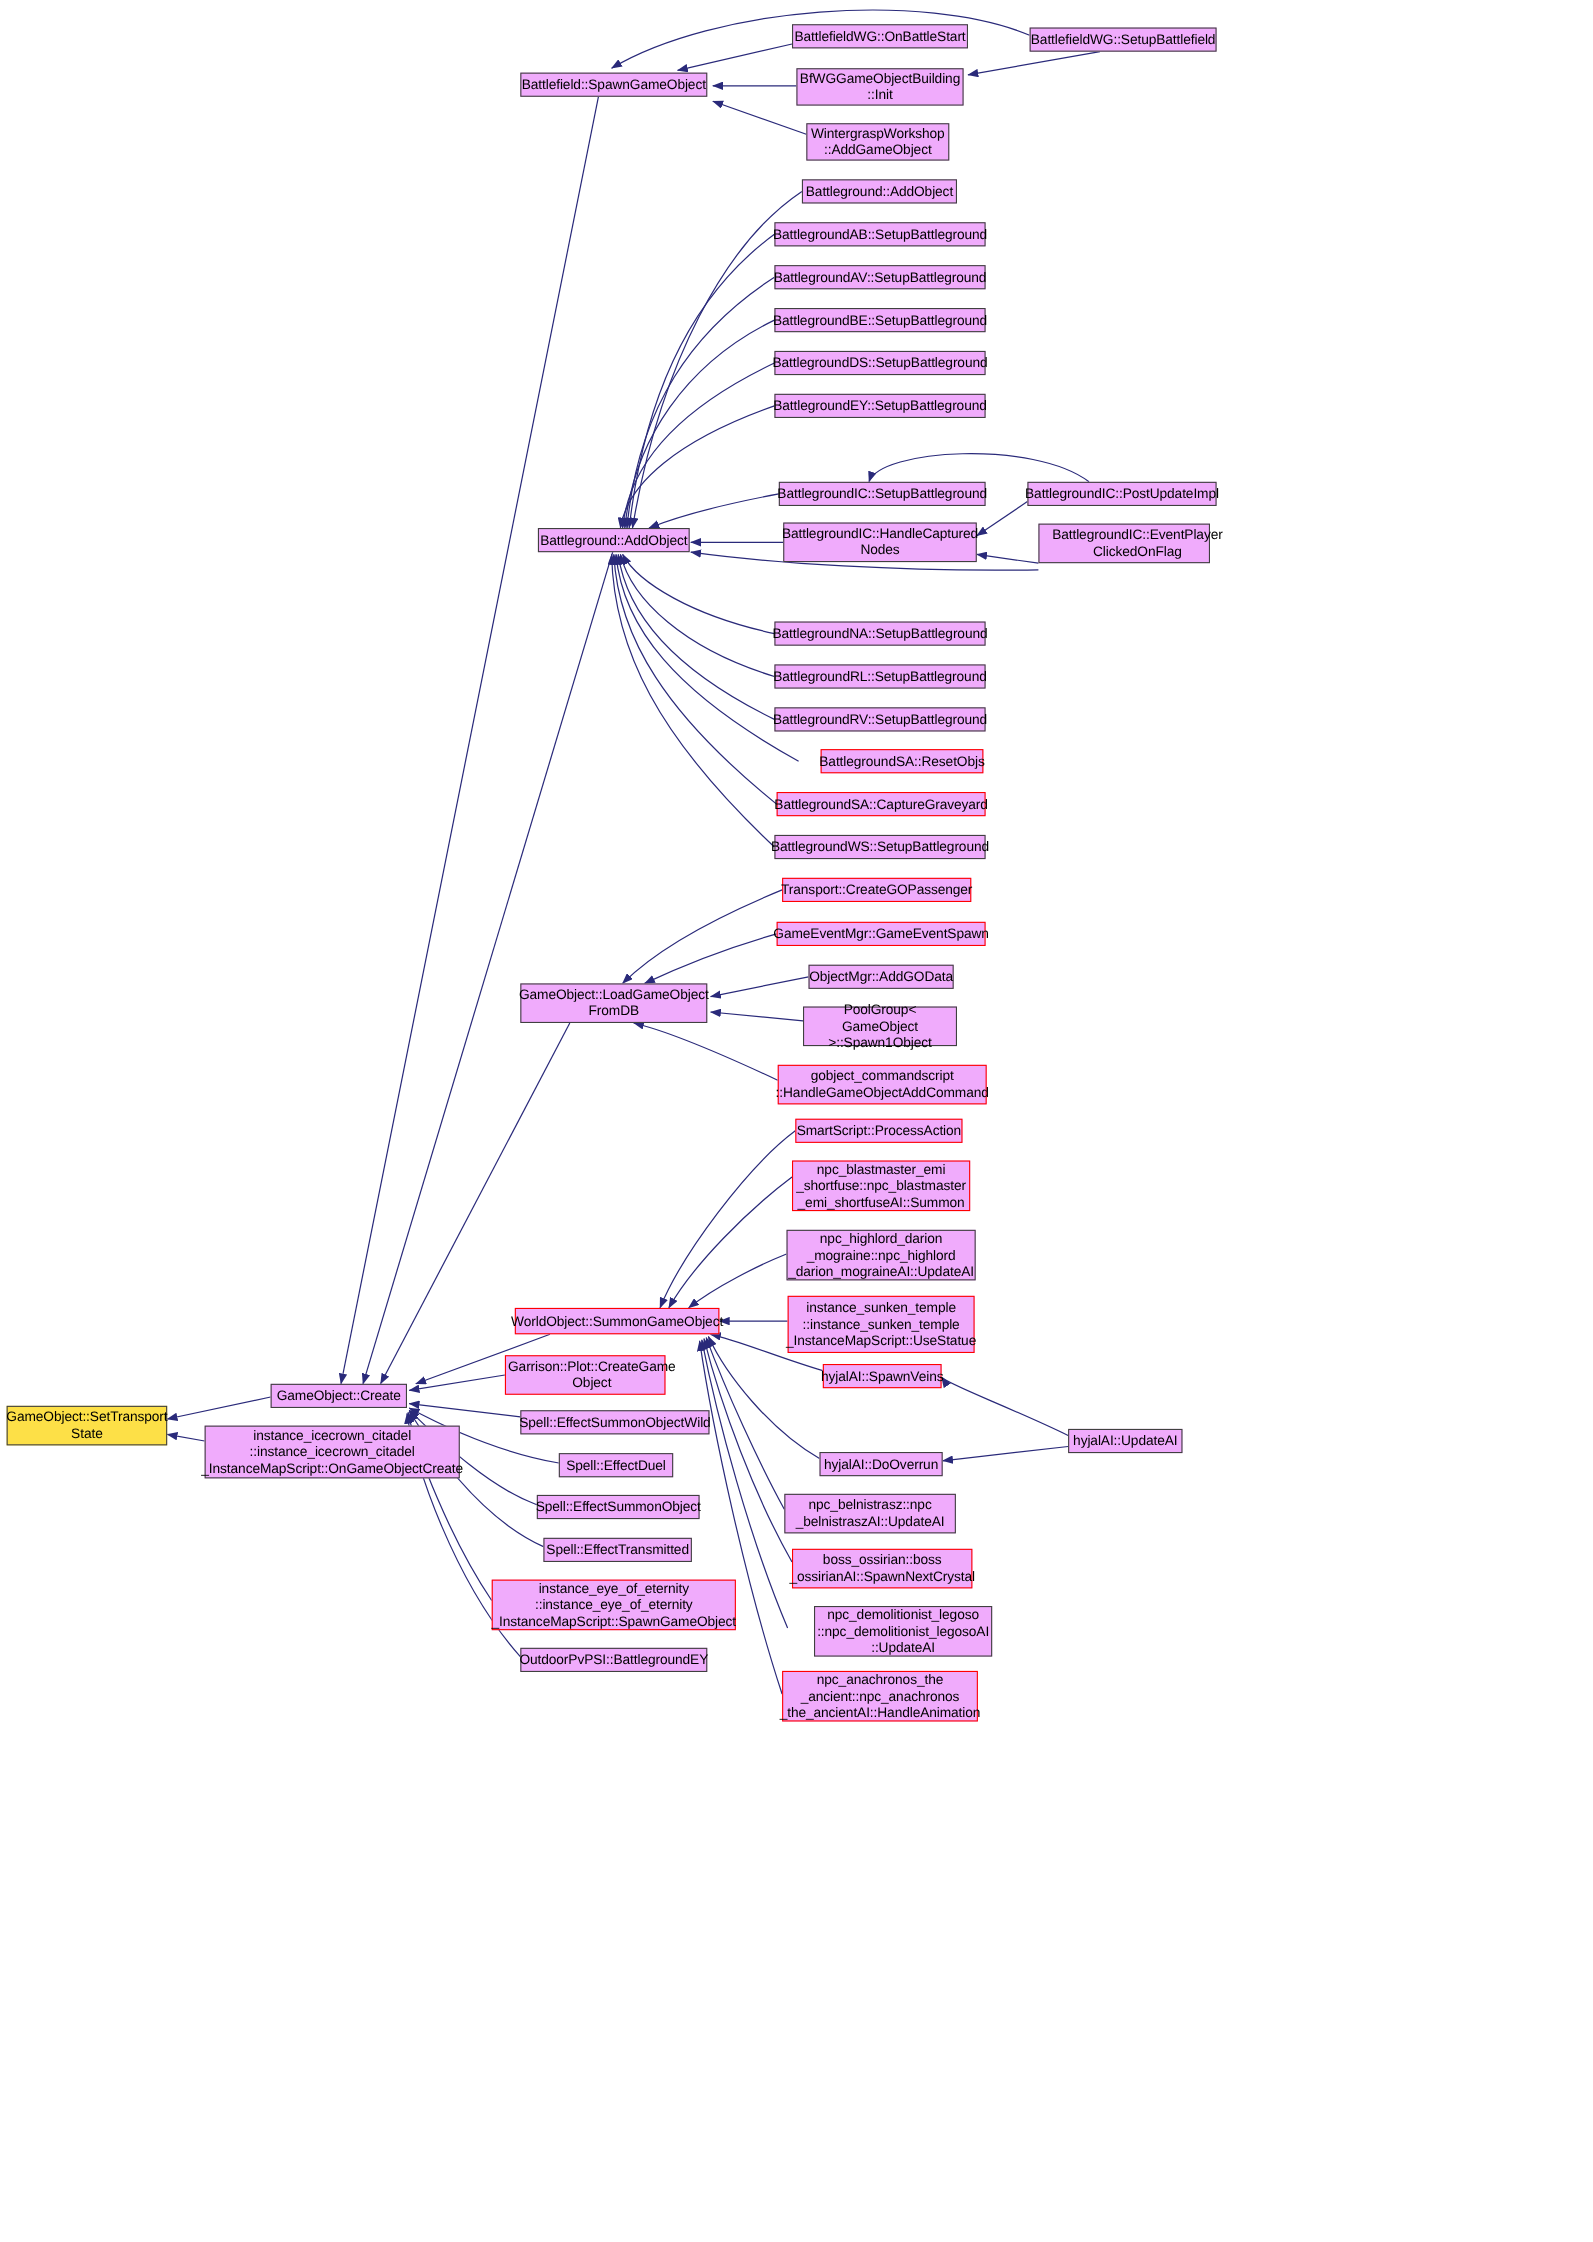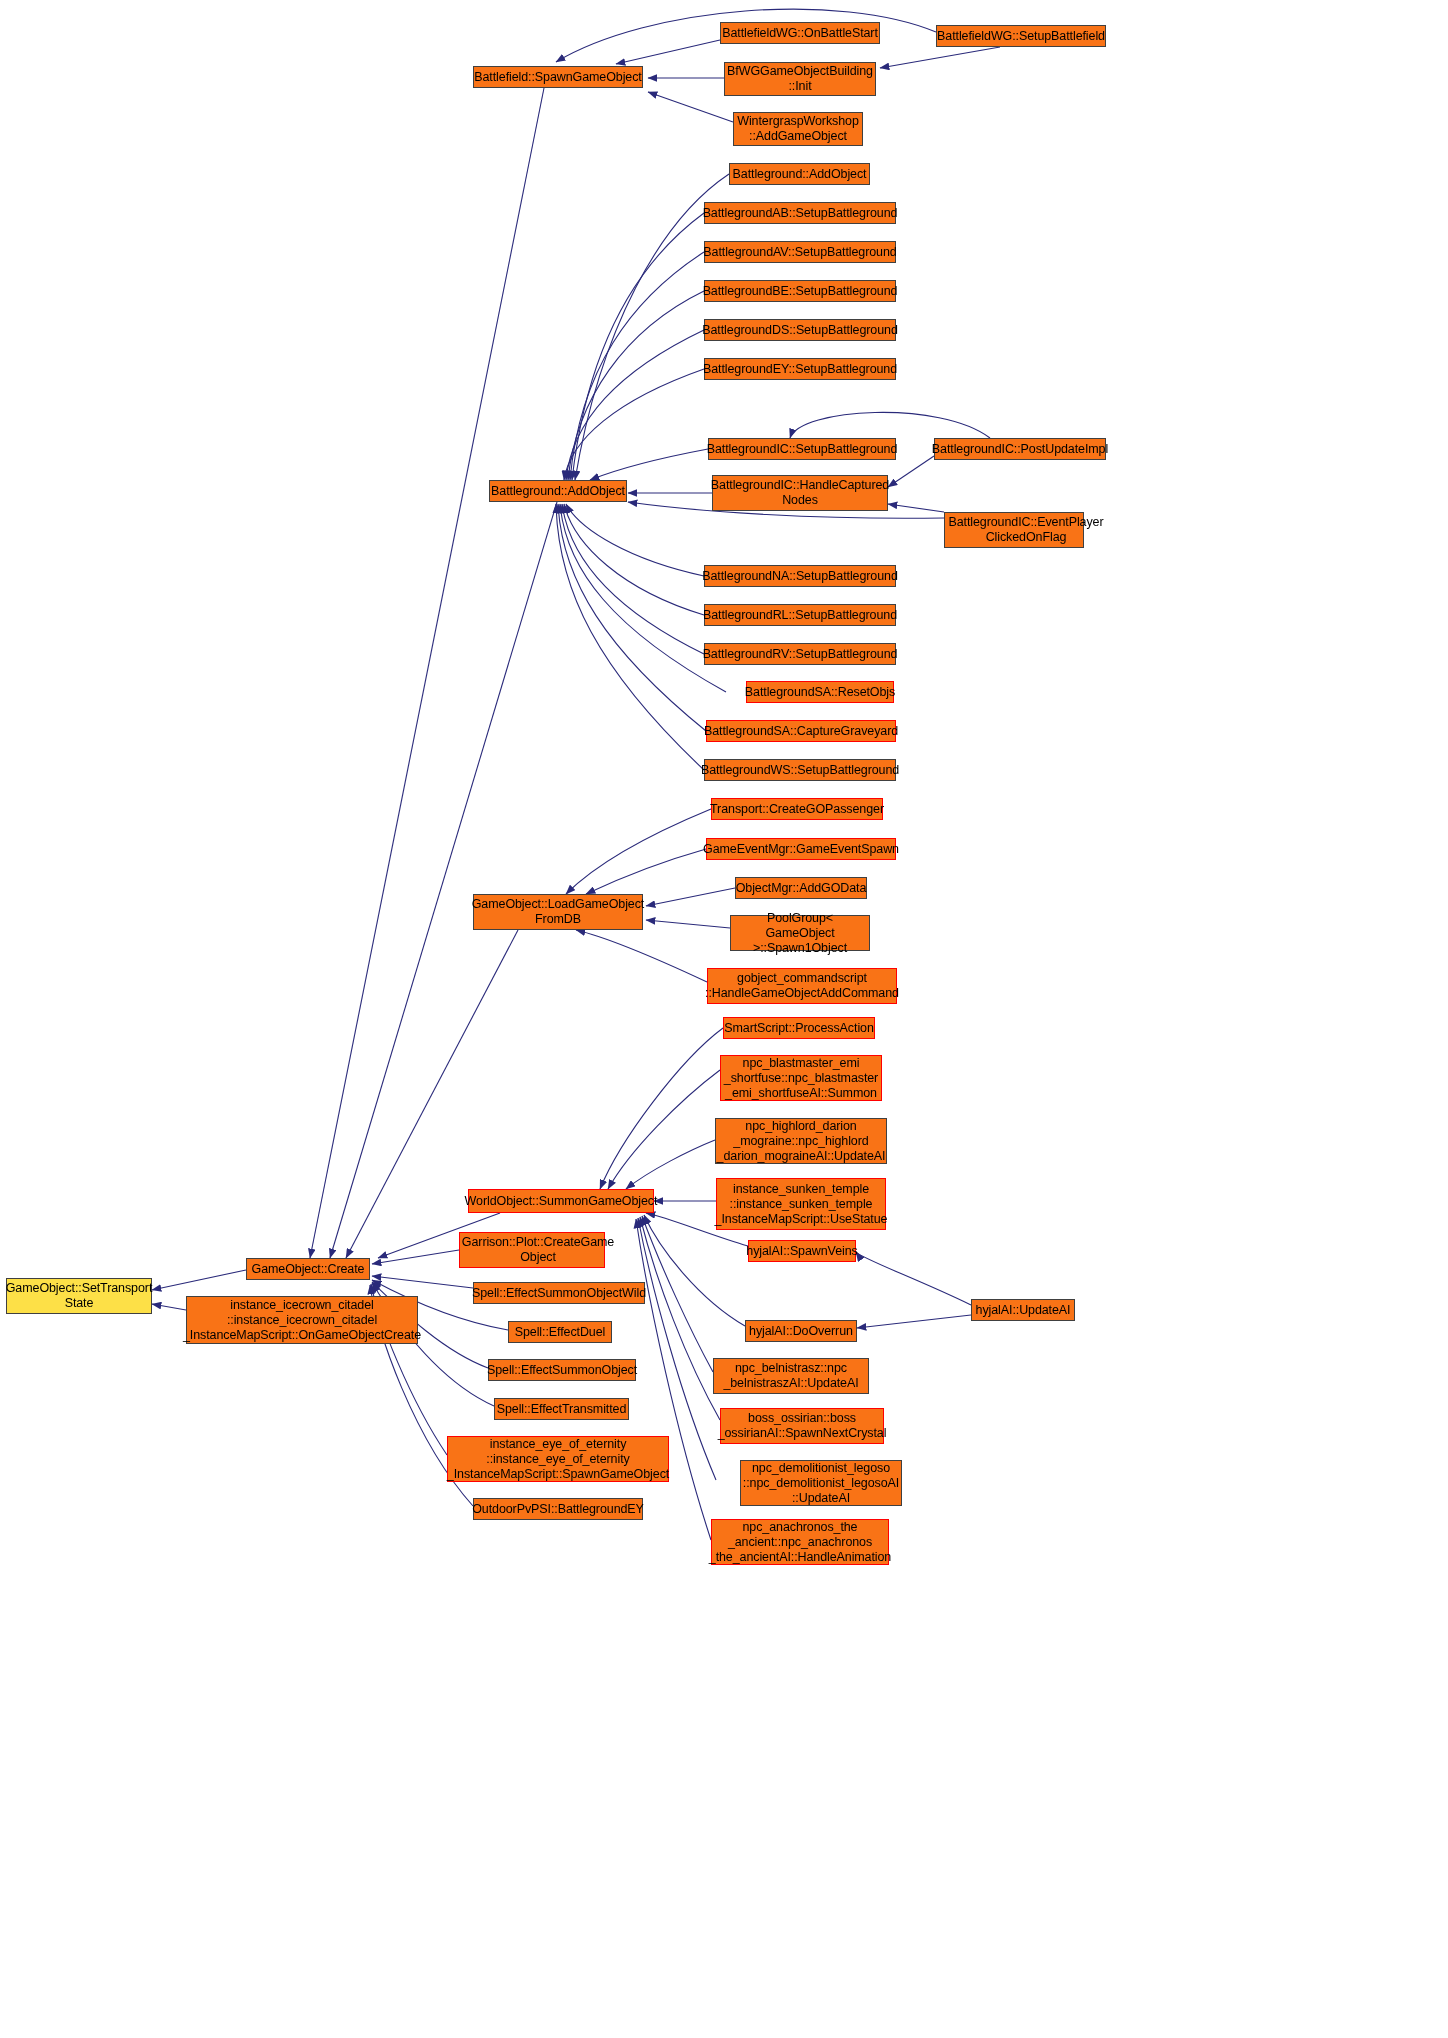--- a/index.html
+++ b/index.html
@@ -21,21 +21,21 @@
     position: absolute;
     left: 0;
     top: 0;
     width: 1448px;
     height: 2038px;
     pointer-events: none;
   }
   .node {
     position: absolute;
     box-sizing: border-box;
-    background: #f97316;
+    background: #f0abfc;
     border: 1px solid #404040;
     display: flex;
     align-items: center;
     justify-content: center;
     text-align: center;
     color: #000000;
     font-size: 12.5px;
     line-height: 15px;
     letter-spacing: -0.1px;
     white-space: pre-line;
@@ -135,21 +135,21 @@
       <div class="node" style="left: 729px; top: 163px; width: 141px; height: 22px;">Battleground::AddObject</div>
       <div class="node" style="left: 704px; top: 202px; width: 192px; height: 22px;">BattlegroundAB::SetupBattleground</div>
       <div class="node" style="left: 704px; top: 241px; width: 192px; height: 22px;">BattlegroundAV::SetupBattleground</div>
       <div class="node" style="left: 704px; top: 280px; width: 192px; height: 22px;">BattlegroundBE::SetupBattleground</div>
       <div class="node" style="left: 704px; top: 319px; width: 192px; height: 22px;">BattlegroundDS::SetupBattleground</div>
       <div class="node" style="left: 704px; top: 358px; width: 192px; height: 22px;">BattlegroundEY::SetupBattleground</div>
       <div class="node" style="left: 708px; top: 438px; width: 188px; height: 22px;">BattlegroundIC::SetupBattleground</div>
       <div class="node" style="left: 934px; top: 438px; width: 172px; height: 22px;">BattlegroundIC::PostUpdateImpl</div>
       <div class="node" style="left: 712px; top: 475px; width: 176px; height: 36px;">BattlegroundIC::HandleCaptured
 Nodes</div>
-      <div class="node" style="left: 944px; top: 512px; width: 140px; height: 36px; padding-left: 28px;">BattlegroundIC::EventPlayer
+      <div class="node" style="left: 944px; top: 476px; width: 156px; height: 36px; padding-left: 28px;">BattlegroundIC::EventPlayer
 ClickedOnFlag</div>
       <div class="node" style="left: 704px; top: 565px; width: 192px; height: 22px;">BattlegroundNA::SetupBattleground</div>
       <div class="node" style="left: 704px; top: 604px; width: 192px; height: 22px;">BattlegroundRL::SetupBattleground</div>
       <div class="node" style="left: 704px; top: 643px; width: 192px; height: 22px;">BattlegroundRV::SetupBattleground</div>
       <div class="node red" style="left: 726px; top: 681px; width: 148px; height: 22px; margin-left: 20px;">BattlegroundSA::ResetObjs</div>
       <div class="node red" style="left: 706px; top: 720px; width: 190px; height: 22px;">BattlegroundSA::CaptureGraveyard</div>
       <div class="node" style="left: 704px; top: 759px; width: 192px; height: 22px;">BattlegroundWS::SetupBattleground</div>
       <div class="node" style="left: 473px; top: 894px; width: 170px; height: 36px;">GameObject::LoadGameObject
 FromDB</div>
       <div class="node red" style="left: 711px; top: 798px; width: 172px; height: 22px;">Transport::CreateGOPassenger</div>

